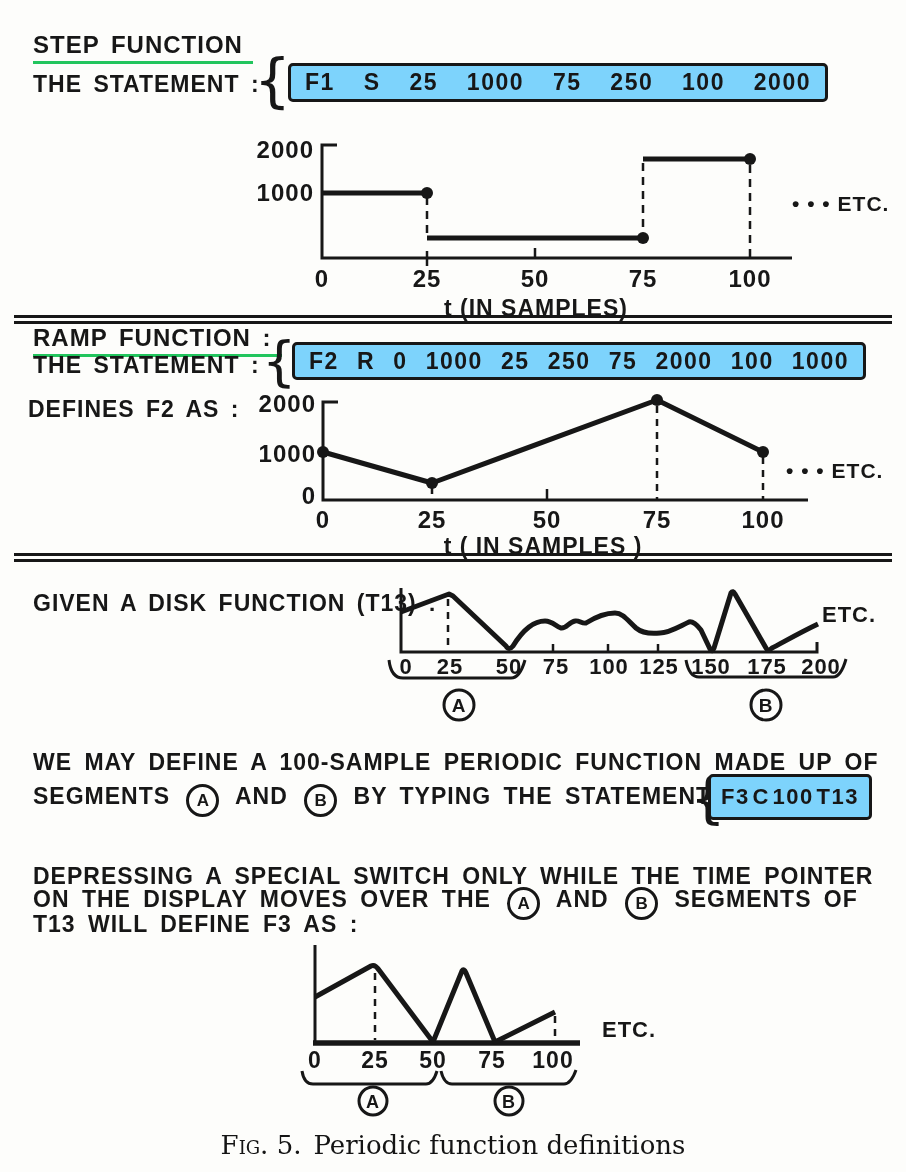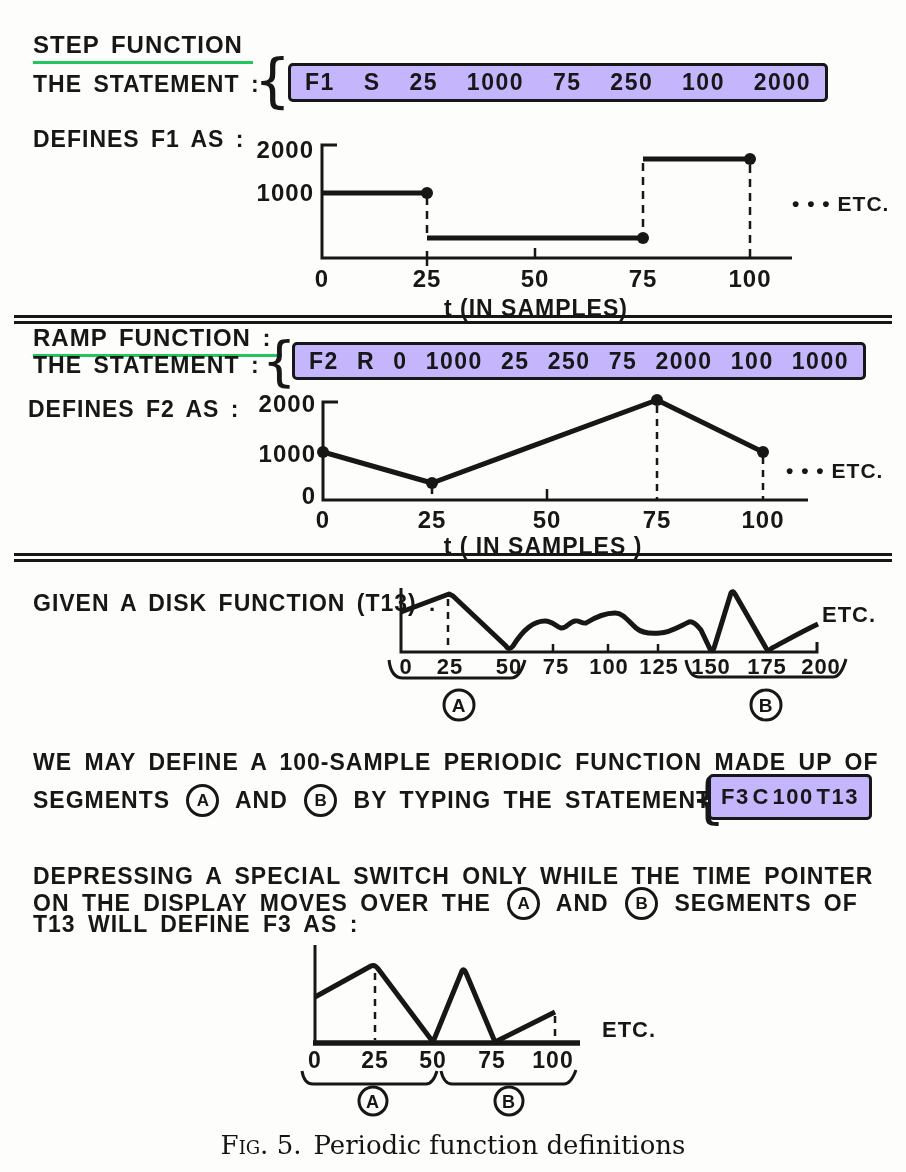--- a/index.html
+++ b/index.html
@@ -9,27 +9,27 @@
     font-family:"Liberation Sans", sans-serif;
   }
   .abs { position:absolute; }
   .hand { font-weight:700; letter-spacing:1px; word-spacing:4px; white-space:pre; line-height:1.1; }
   .heading { font-size:24px; border-bottom:3px solid #22c55e; padding:0 10px 3px 0; }
   .label { font-size:23px; }
   .stmt-box {
     border:3.5px solid #171717; border-radius:5px; box-sizing:border-box;
     display:flex; align-items:center; justify-content:space-between;
     padding:0 14px; font-size:23px; font-weight:700; letter-spacing:1.5px;
-    background:#c4b5fd;
+    background:#7dd3fc;
   }
   .stmt-box span { white-space:pre; }
   .brace { font-family:"DejaVu Sans", sans-serif; font-weight:400; line-height:1; color:#171717; }
   .rule { border-top:3.5px solid #171717; border-bottom:3px solid #171717; height:3px; }
   .para { font-size:23px; font-weight:700; letter-spacing:1px; word-spacing:5px;
-          white-space:pre; display:flex; align-items:center; line-height:1.05; }
+          white-space:pre; display:flex; line-height:1.05; }
   .circ {
     display:inline-flex; align-items:center; justify-content:center; flex:none;
     width:27px; height:27px; border:3px solid #171717; border-radius:50%;
     font-size:17px; letter-spacing:0; margin:0 4px;
   }
   .caption {
     text-align:center; font-family:"DejaVu Serif", serif; font-size:26px; color:#141414;
   }
   .caption .figlabel { font-variant:small-caps; margin-right:12px; }
   svg { position:absolute; overflow:visible; }
@@ -51,21 +51,20 @@
     <span>F1</span>
     <span>S</span>
     <span>25</span>
     <span>1000</span>
     <span>75</span>
     <span>250</span>
     <span>100</span>
     <span>2000</span>
   </div>
 
-  <div class="abs hand label" style="left:33px; top:127px;">DEFINES F1 AS :</div>
 
   <svg style="left:230px; top:135px;" width="676" height="192" viewBox="0 0 676 192">
     <path class="ink" stroke-width="3" d="M107,10 L92,10 L92,123 L562,123"></path>
     <line class="ink" stroke-width="2.5" x1="197" y1="116" x2="197" y2="131"></line>
     <line class="ink" stroke-width="2.5" x1="305" y1="113" x2="305" y2="123"></line>
     <line class="ink" stroke-width="5" x1="92" y1="58" x2="197" y2="58"></line>
     <line class="ink" stroke-width="5" x1="197" y1="103" x2="413" y2="103"></line>
     <line class="ink" stroke-width="5" x1="413" y1="24" x2="520" y2="24"></line>
     <line class="ink" stroke-width="2.5" stroke-dasharray="8 6" x1="197" y1="62" x2="197" y2="100"></line>
     <line class="ink" stroke-width="2.5" stroke-dasharray="8 6" x1="413" y1="28" x2="413" y2="100"></line>

